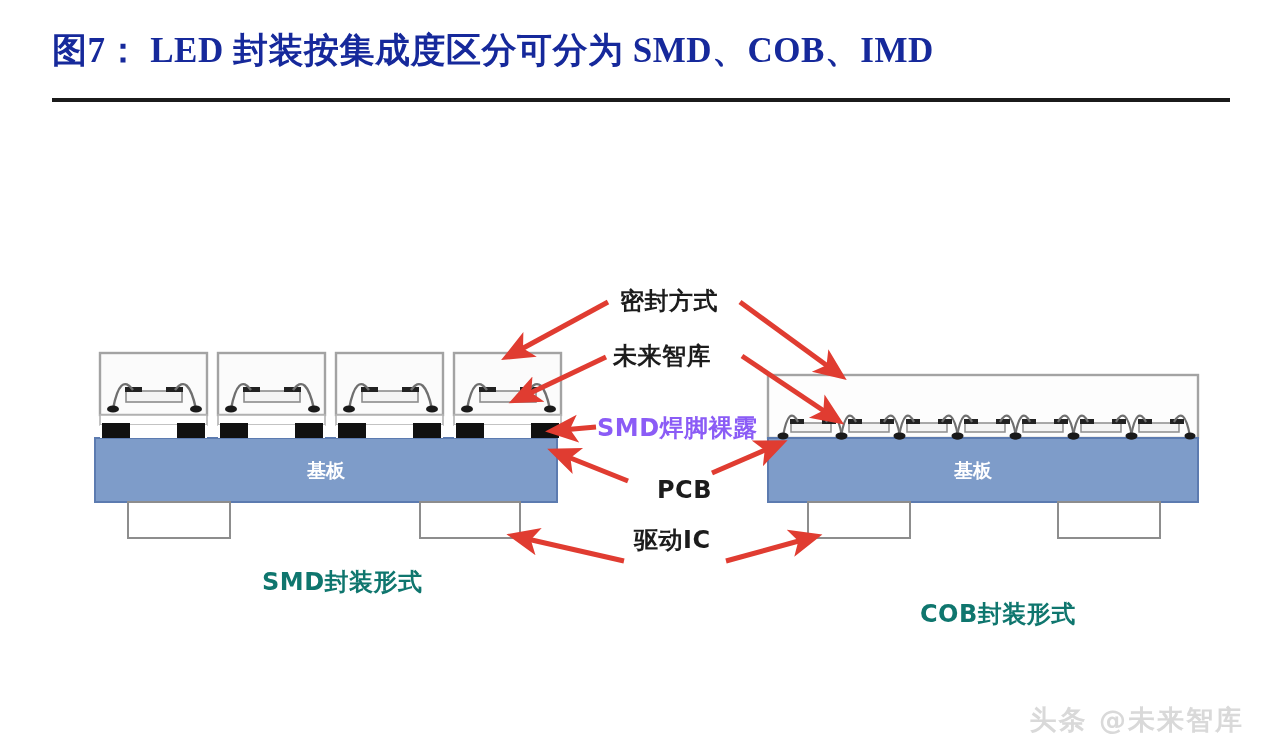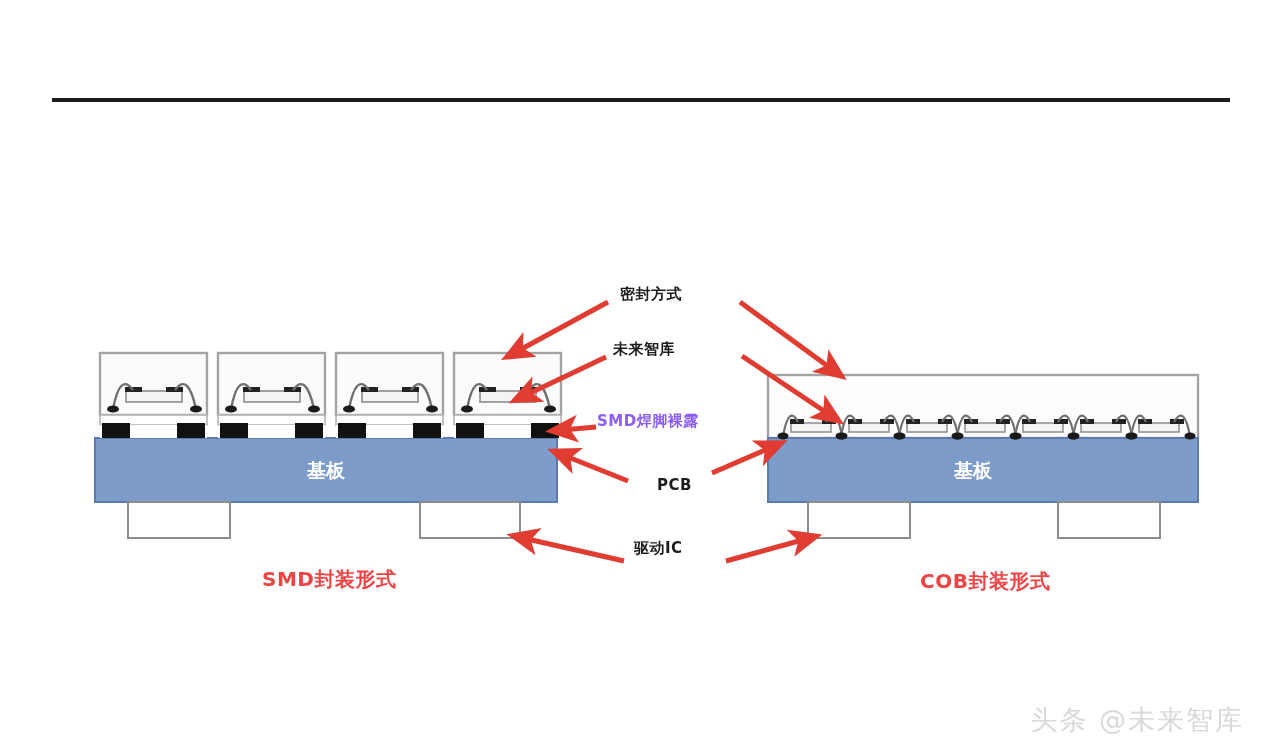--- a/index.html
+++ b/index.html
@@ -49,55 +49,56 @@
     width: 1282px;
     height: 709px;
   }
   #diagram svg { display: block; }
 
   
   .center-label {
     position: absolute;
     font-family: "DejaVu Sans", "Liberation Sans", sans-serif;
     font-weight: bold;
-    font-size: 15px;
+    font-size: 24px;
     color: #1c1c1c;
     white-space: nowrap;
     letter-spacing: 0.5px;
   }
   .center-label.accent { color: #8b5cf6; }
 
   .caption {
     position: absolute;
     font-family: "DejaVu Sans", "Liberation Sans", sans-serif;
     font-weight: bold;
-    font-size: 20px;
-    color: #ef4444;
+    font-size: 24px;
+    color: #0f766e;
     white-space: nowrap;
     letter-spacing: 0.5px;
   }
 
   
   #watermark {
     position: absolute;
     right: 38px;
     bottom: 16px;
     font-family: "DejaVu Sans", "Liberation Sans", sans-serif;
     font-size: 27px;
-    font-weight: 400;
+    font-weight: 700;
     color: #d9d9d9;
     letter-spacing: 2px;
     white-space: nowrap;
     text-align: center;
   }
 </style>
 </head>
 <body>
 
 <div id="figure-header">
+  <div id="figure-title">图7： LED 封装按集成度区分可分为 SMD、COB、IMD</div>
   <div id="title-rule"></div>
 </div>
 
 <div id="diagram">
   <svg width="1282" height="754" viewBox="0 0 1282 754" xmlns="http://www.w3.org/2000/svg">
     <defs>
       <marker id="arrowRed" markerWidth="7" markerHeight="7" refX="3.2" refY="3.2" orient="auto" markerUnits="strokeWidth">
         <path d="M0,0.4 L6.6,3.2 L0,6.0 L1.6,3.2 Z" fill="#e03c31"></path>
       </marker>
     </defs>
@@ -262,18 +263,18 @@
       <line x1="624" y1="561" x2="523" y2="538"></line>
       <line x1="726" y1="561" x2="806" y2="539"></line>
     </g>
   </svg>
 </div>
 
 <div class="center-label" style="left:620px; top:285px;">密封方式</div>
 <div class="center-label" style="left:613px; top:340px;">未来智库</div>
 <div class="center-label accent" style="left:597px; top:412px;">SMD焊脚裸露</div>
 <div class="center-label" style="left:657px; top:476px;">PCB</div>
-<div class="center-label" style="left:634px; top:539px;">驱动IC</div>
+<div class="center-label" style="left:634px; top:524px;">驱动IC</div>
 
 <div class="caption" style="left:262px; top:566px;">SMD封装形式</div>
-<div class="caption" style="left:920px; top:568px;text-align:right;">COB封装形式</div>
+<div class="caption" style="left:920px; top:598px;text-align:right;">COB封装形式</div>
 
 <div id="watermark">头条 @未来智库</div>
 
 </body></html>

